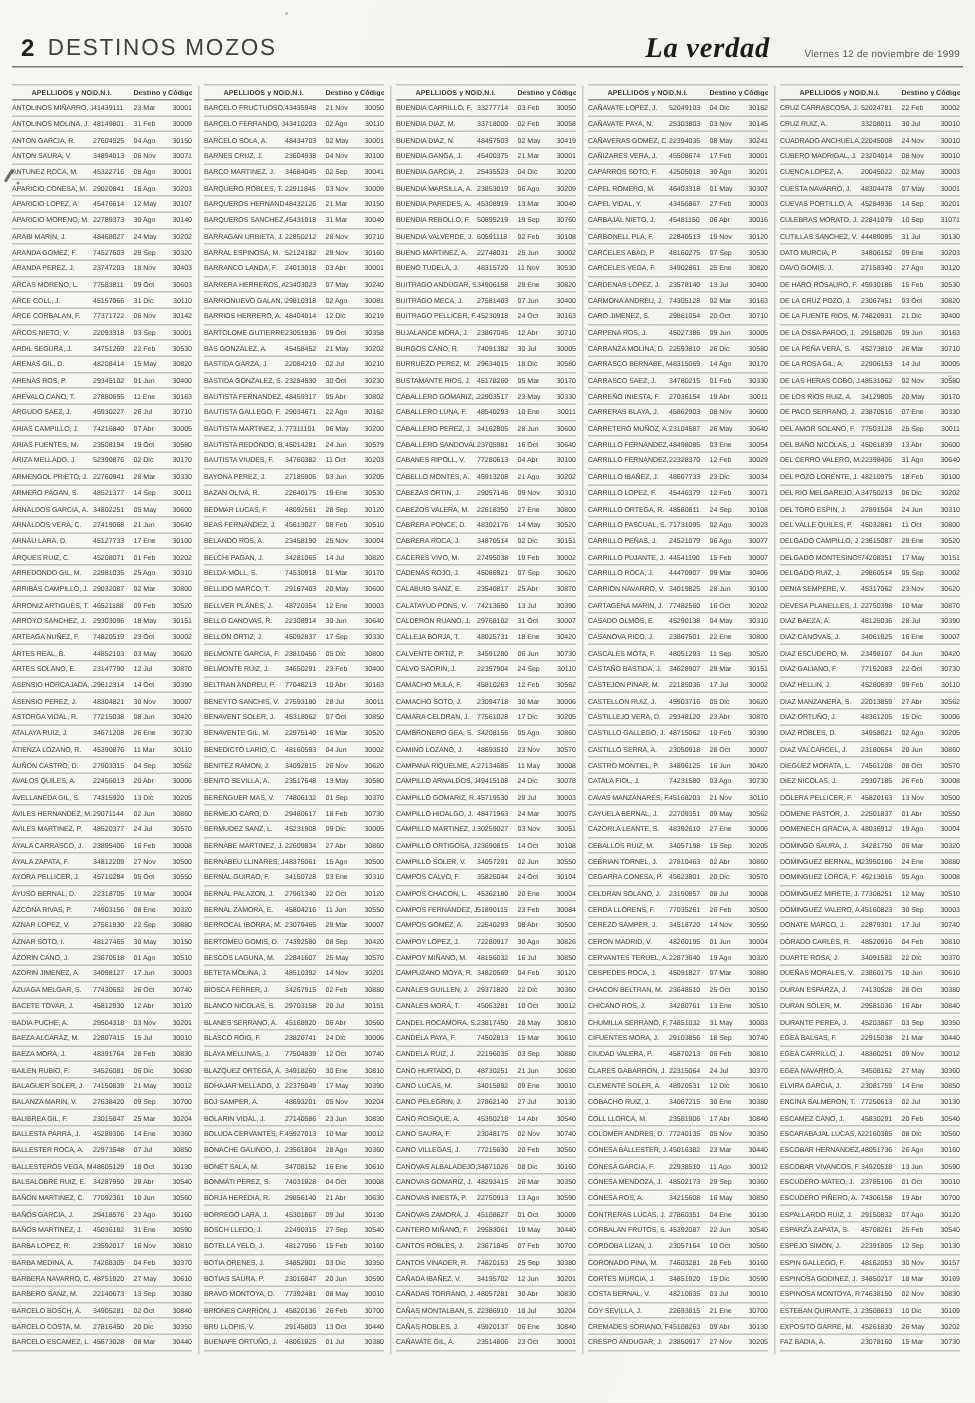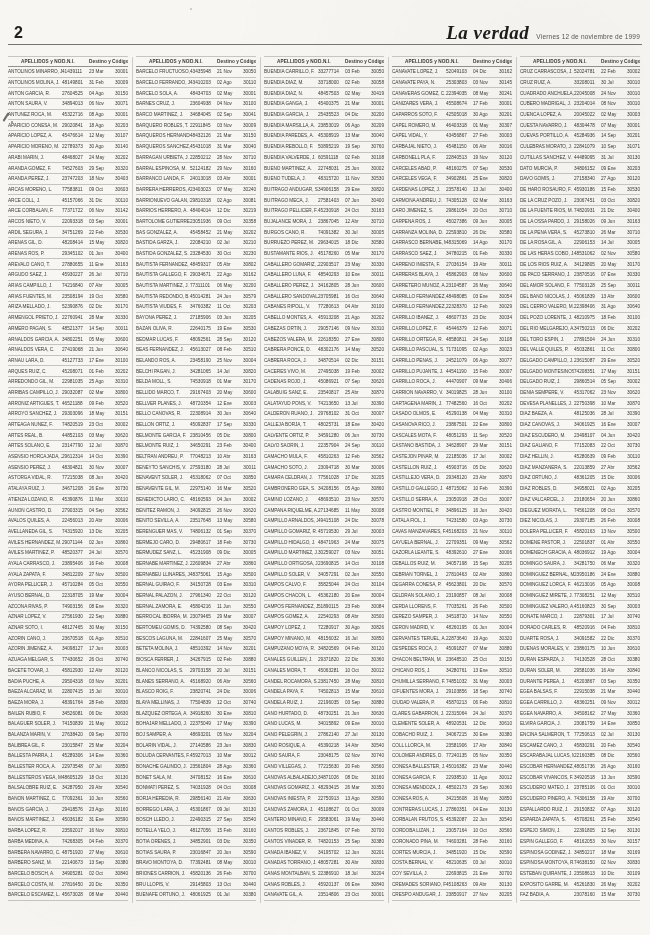--- a/index.html
+++ b/index.html
@@ -5,21 +5,21 @@
   *{box-sizing:border-box;margin:0;padding:0}
   html,body{background:#e8e7e3}
   .page{position:relative;width:650px;height:935px;margin:0 auto;background:#f7f6f2;overflow:hidden;
         font-family:"Liberation Sans","DejaVu Sans",sans-serif;color:#34332e;
         background-image:radial-gradient(circle at 15% 85%, rgba(0,0,0,0.015), transparent 40%),
                          radial-gradient(circle at 85% 10%, rgba(0,0,0,0.02), transparent 35%);}
   
   .mast-left{position:absolute;left:14px;top:24px;display:flex;align-items:baseline;gap:9px;white-space:nowrap}
   .page-num{font-size:16px;font-weight:700;color:#222120}
   .section-title{font-size:15px;font-weight:400;letter-spacing:1.2px;color:#403f3b;transform:scaleY(1.04);transform-origin:left bottom}
-  .mast-right{position:absolute;right:10px;top:22px;display:flex;align-items:baseline;gap:7px;white-space:nowrap}
+  .mast-right{position:absolute;right:10px;top:22px;display:flex;align-items:baseline;gap:23px;white-space:nowrap}
   .paper-logo{font-family:"Liberation Serif","DejaVu Serif",serif;font-style:italic;font-weight:700;font-size:19px;letter-spacing:0.5px;color:#1d1c1b}
   .issue-date{font-size:6.5px;color:#56544e;letter-spacing:0.2px}
   .head-rule{position:absolute;left:8px;right:8px;top:44px;height:1px;background:#77766f}
   
   .listing{position:absolute;left:0;top:0;width:650px;height:935px}
   .col{position:absolute;top:56px;width:120px}
   .divider{position:absolute;top:57px;height:846px;width:1px;background:#ccccc6}
   .thead,.trow{display:grid;grid-template-columns:54px 27px 23px 16px;align-items:center;overflow:hidden;white-space:nowrap}
   .thead{height:11px;border-top:1px solid #c6c5bf;border-bottom:1px solid #91908a;
          font-size:4.7px;font-weight:700;color:#3a3934;letter-spacing:0.1px}
@@ -34,20 +34,21 @@
   .speck-1{position:absolute;left:190px;top:8px;width:2px;height:2px;background:#9b9a94;border-radius:50%;opacity:.6}
   .speck-2{position:absolute;left:632px;top:250px;width:3px;height:2px;background:#b5b4ae;border-radius:50%;opacity:.6}
 </style>
 </head>
 <body>
 
 <div class="page">
 
   <div class="mast-left">
     <span class="page-num">2</span>
+    <span class="section-title">DESTINOS MOZOS</span>
   </div>
 
   <div class="mast-right">
     <span class="paper-logo">La verdad</span>
     <span class="issue-date">Viernes 12 de noviembre de 1999</span>
   </div>
 
   <div class="head-rule"></div>
 
   <div class="listing">

